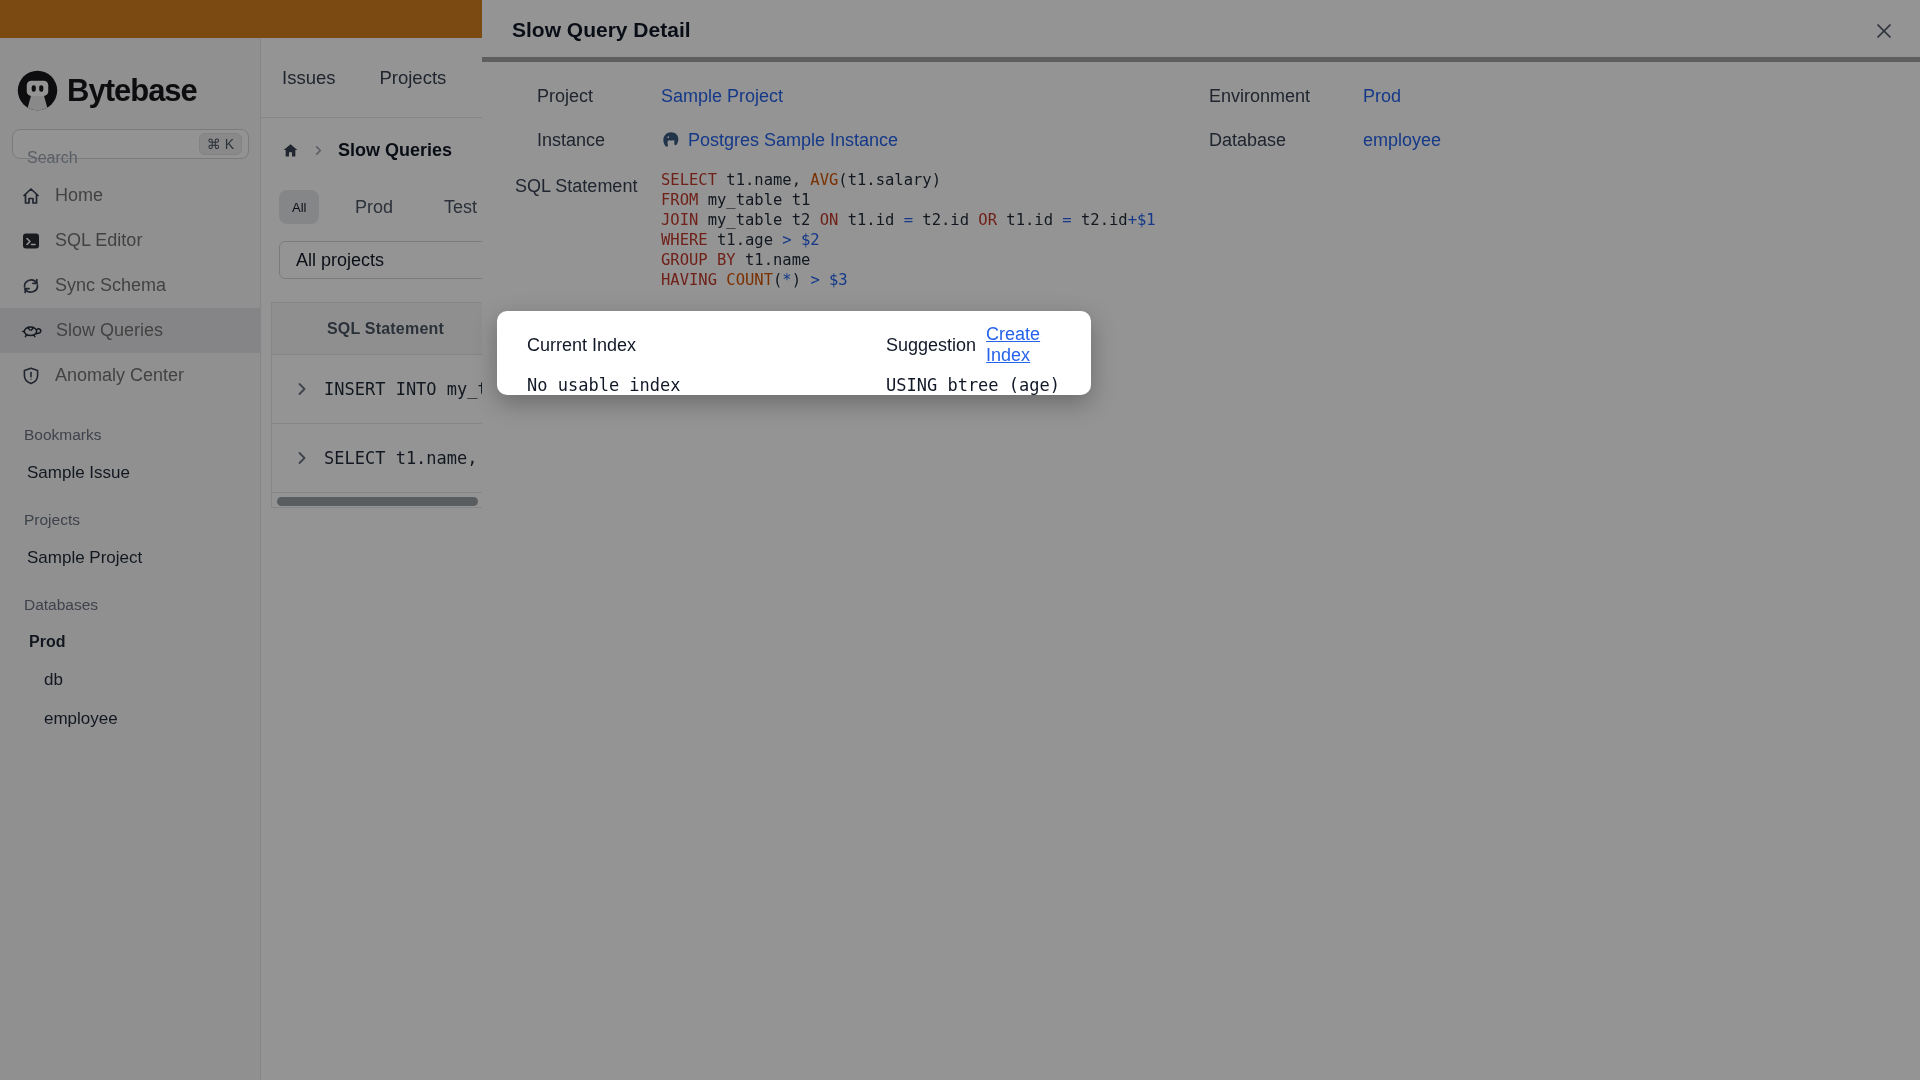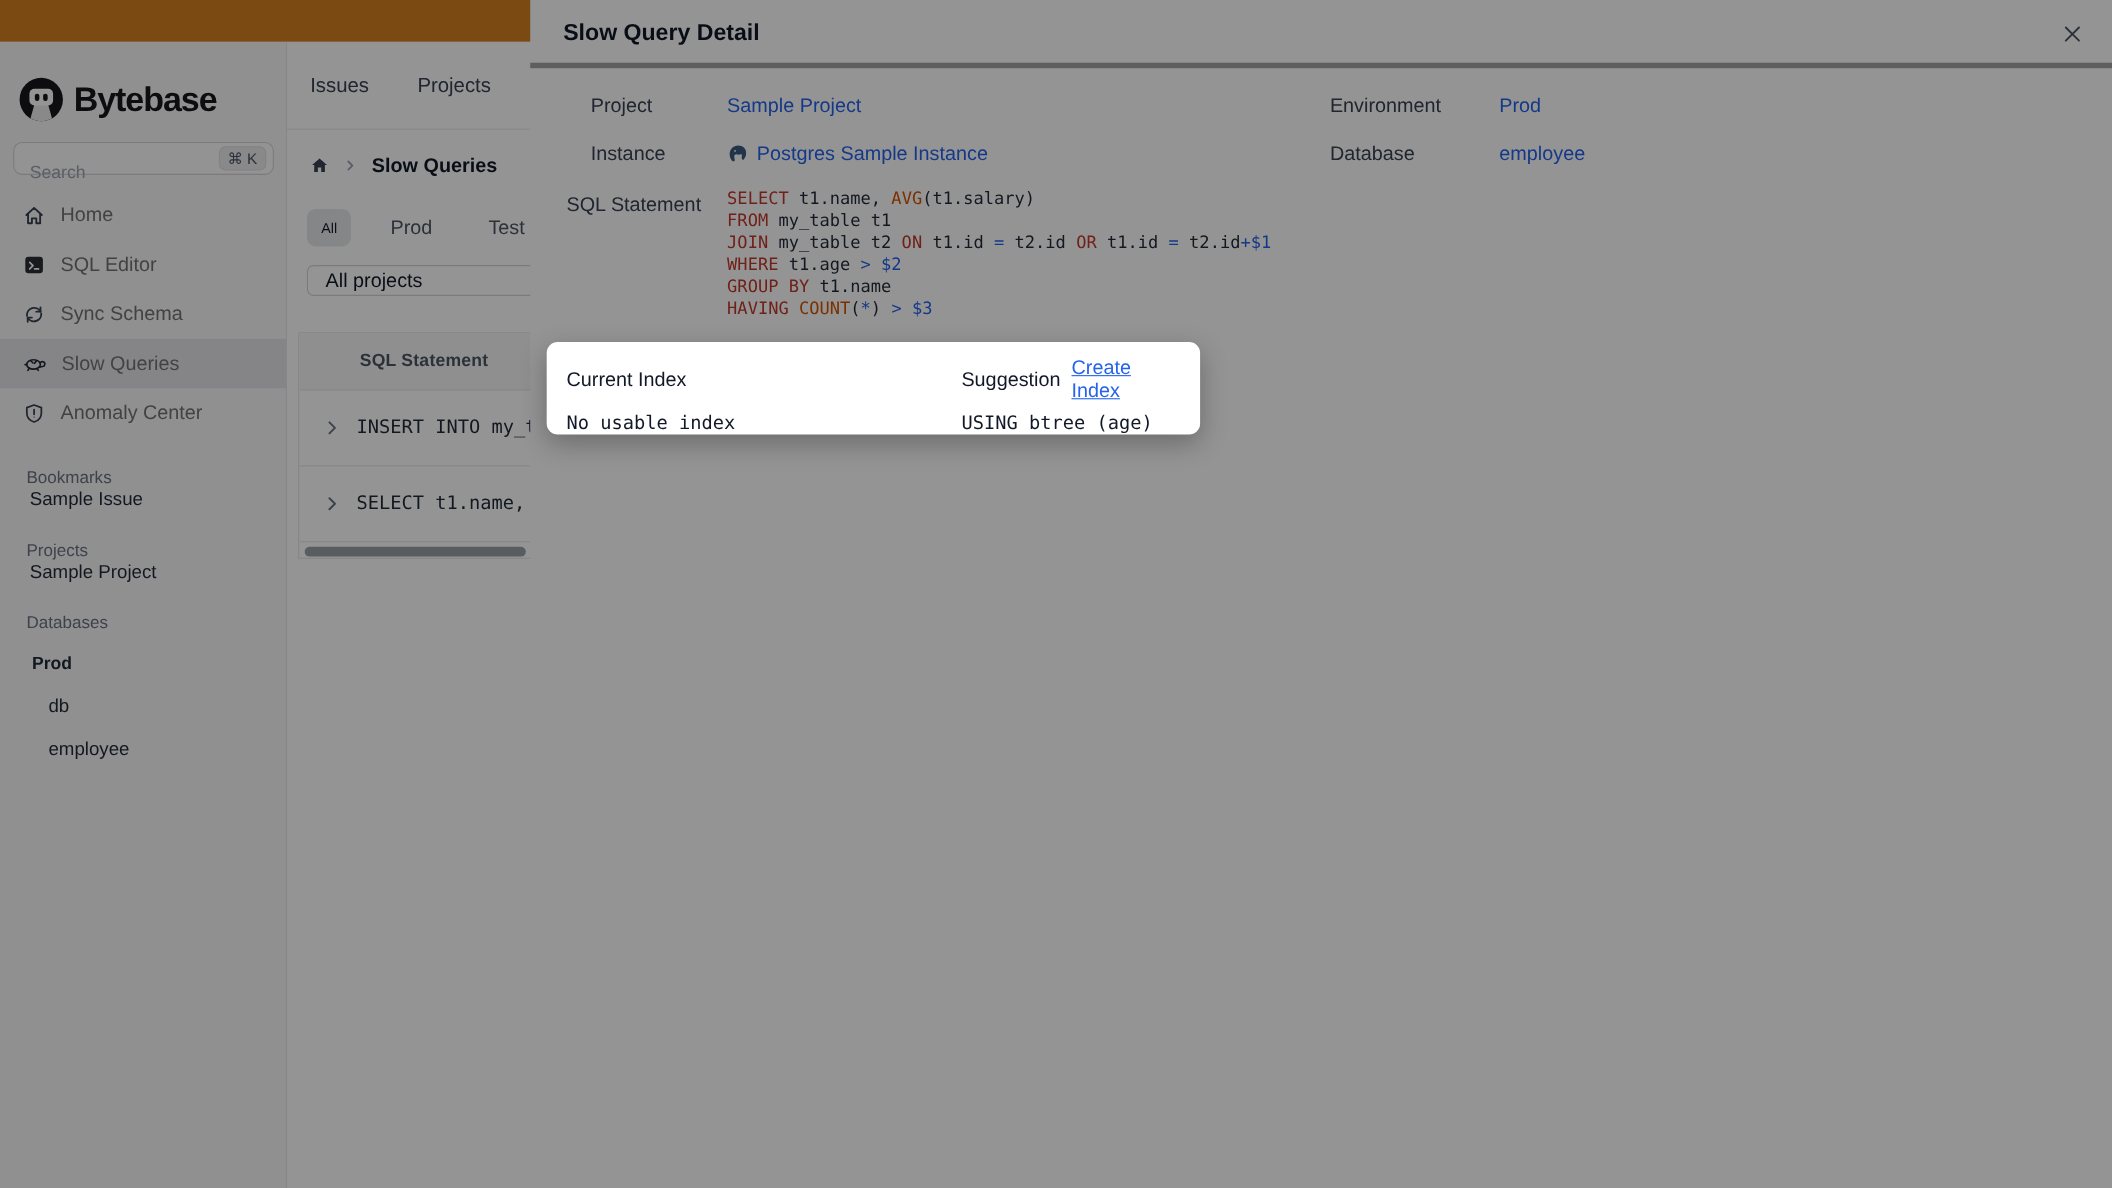--- a/index.html
+++ b/index.html
@@ -18,37 +18,37 @@
   .search-ph { color:#9ca3af; font-size:16px; flex:1;margin-top:28px; }
   .kbd { background:#ececee; border:1px solid #e0e0e3; border-radius:6px; color:#4b5563; font-size:14px; padding:2px 7px; }
 
   .nav { position:absolute; left:0; top:135px; width:100%; }
   .nav-item { height:45px; display:flex; align-items:center; padding-left:21px; gap:14px; font-size:18px; color:#737373; cursor:pointer; }
   .nav-item.active { background:#e5e6e8; }
   .nav-item svg { flex:0 0 auto; }
 
   .side-sections { position:absolute; left:0; top:360px; width:100%; }
   .section-label { padding-left:24px; font-size:15.5px; color:#6b7280; margin-top:28px; }
-  .section-item { padding-left:27px; font-size:17px; color:#1f2937; cursor:pointer; }
+  .section-item { padding-left:27px; font-size:17px; color:#1f2937; margin-top:19px; cursor:pointer; }
   .db-group-label { padding-left:29px; font-size:16px; font-weight:600; color:#1f2937; margin-top:19px; cursor:pointer; }
   .db-item { padding-left:44px; font-size:17px; color:#1f2937; margin-top:19px; cursor:pointer; }
 
   
   .topbar { position:absolute; left:261px; top:38px; right:0; height:80px; background:#fff; border-bottom:1px solid #e5e7eb; display:flex; align-items:center; padding-left:21px; gap:44px; }
   .topbar .tn { font-size:18.5px; color:#374151; font-weight:500; cursor:pointer; white-space:nowrap; }
 
   
   .content { position:absolute; left:261px; top:118px; right:0; bottom:0; background:#fff; }
   .breadcrumb { position:absolute; left:21px; top:22px; display:flex; align-items:center; gap:14px; }
   .crumb-title { font-size:18px; font-weight:600; color:#111827; }
   .tabs { position:absolute; left:0; top:72px; height:34px; }
   .tab-pill { position:absolute; left:18px; top:0; height:34px; padding:0 13px; background:#e5e7eb; border-radius:8px; display:flex; align-items:center; font-size:13px; color:#111827; cursor:pointer; }
   .tab-plain { position:absolute; top:0; height:34px; display:flex; align-items:center; font-size:18px; color:#4b5563; cursor:pointer; }
   .tab-prod { left:94px; } .tab-test { left:183px; }
-  .proj-select { position:absolute; left:18px; top:123px; width:250px; height:28px; border:1px solid #d1d5db; border-radius:6px; background:#fff; display:flex; align-items:center; padding-left:16px; font-size:18px; color:#111827; cursor:pointer; }
+  .proj-select { position:absolute; left:18px; top:123px; width:250px; height:38px; border:1px solid #d1d5db; border-radius:6px; background:#fff; display:flex; align-items:center; padding-left:16px; font-size:18px; color:#111827; cursor:pointer; }
   .sq-table { position:absolute; left:10px; top:184px; width:340px; height:206px; border:1px solid #e5e7eb; overflow:hidden; }
   .sq-thead { height:52px; background:#f6f7f8; border-bottom:1px solid #e5e7eb; display:flex; align-items:center; padding-left:55px; font-size:16px; font-weight:bold; color:#4b5563; letter-spacing:0.2px; }
   .sq-row { height:69px; border-bottom:1px solid #e5e7eb; display:flex; align-items:center; padding-left:22px; gap:14px; cursor:pointer; }
   .sq-row .mono { font-family:"DejaVu Sans Mono", monospace; font-size:17px; color:#1f2937; white-space:nowrap; }
   .hscroll { position:absolute; left:16px; top:379px; width:201px; height:9px; border-radius:5px; background:#9ba0a6; cursor:pointer; }
 
   
   .modal { position:absolute; left:482px; top:0; right:0; bottom:0; background:#fff; z-index:10; }
   .modal-header { position:absolute; left:0; top:0; right:0; height:62px; border-bottom:5px solid #a3a3a3; }
   .modal-title { position:absolute; left:30px; top:18px; font-size:21px; font-weight:600; color:#111827; }
@@ -60,21 +60,21 @@
   .link { color:#2563eb; cursor:pointer; }
   .l1 { left:33px;margin-left:22px; } .v1 { left:179px; } .l2 { left:727px; } .v2 { left:881px; }
   .inst-val { display:flex; align-items:center; gap:7px; }
   .sql-row { position:absolute; left:0; top:170px; right:0; }
   .sql-label { position:absolute; left:33px; top:6px; font-size:18px; color:#374151; }
   .code { position:absolute; left:179px; top:0; font-family:"DejaVu Sans Mono", monospace; font-size:15.5px; line-height:20px; white-space:pre; }
   .tok-kw { color:#c0392b; } .tok-fn { color:#d35400; } .tok-op { color:#2563eb; } .tok-id { color:#1f2937; }
 
   
   .dim { position:absolute; inset:0; background:rgba(0,0,0,0.42); z-index:40; }
-  .popover { position:absolute; left:497px; top:311px; width:594px; height:84px; background:#fff; border-radius:10px; box-shadow:0 8px 24px rgba(0,0,0,0.28); z-index:50; padding:13px 18px; }
+  .popover { position:absolute; left:497px; top:311px; width:594px; height:84px; background:#fff; border-radius:10px; box-shadow:0 8px 24px rgba(0,0,0,0.28); z-index:50; padding:13px 30px; }
   .pop-grid { display:grid; grid-template-columns:359px auto; row-gap:9px; }
   .pop-head { font-size:18px; font-weight:500; color:#111827; display:flex; align-items:center; gap:10px; }
   .pop-link { font-size:18px; font-weight:500; color:#2563eb; text-decoration:underline; cursor:pointer; }
   .pop-mono { font-family:"DejaVu Sans Mono", monospace; font-size:17px; color:#111827; white-space:pre; }
 
   svg { display:block; }
 </style>
 </head>
 <body>
 

